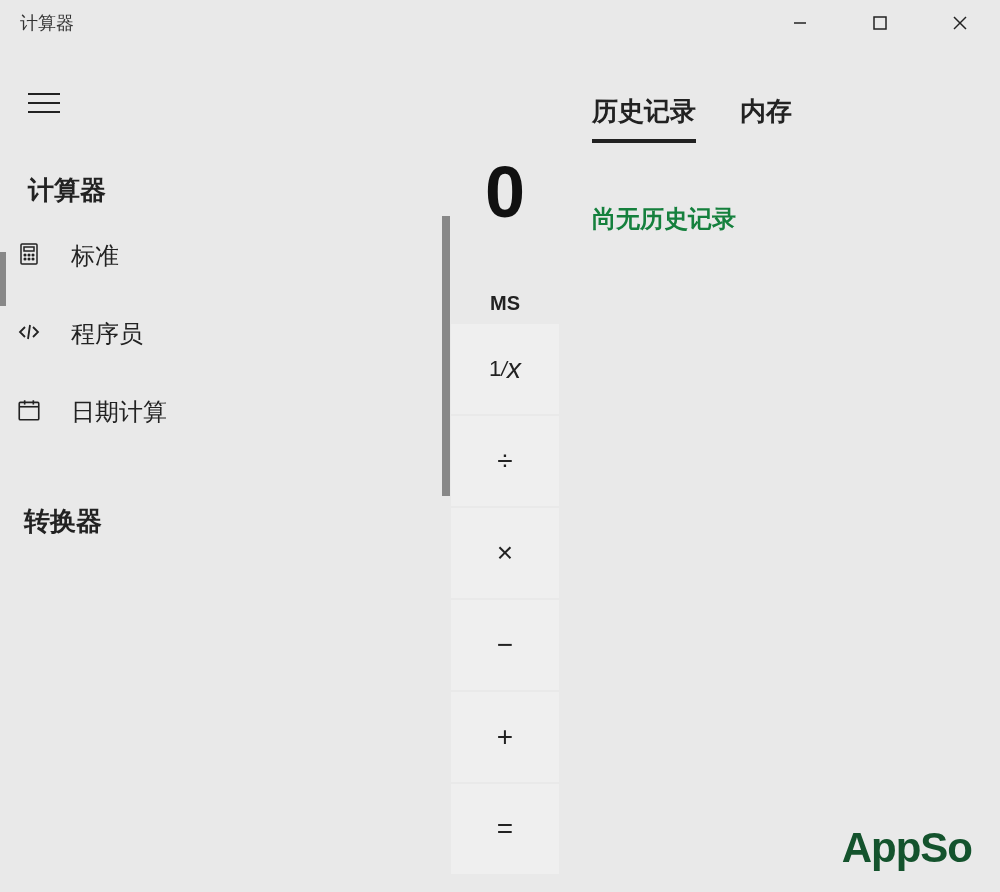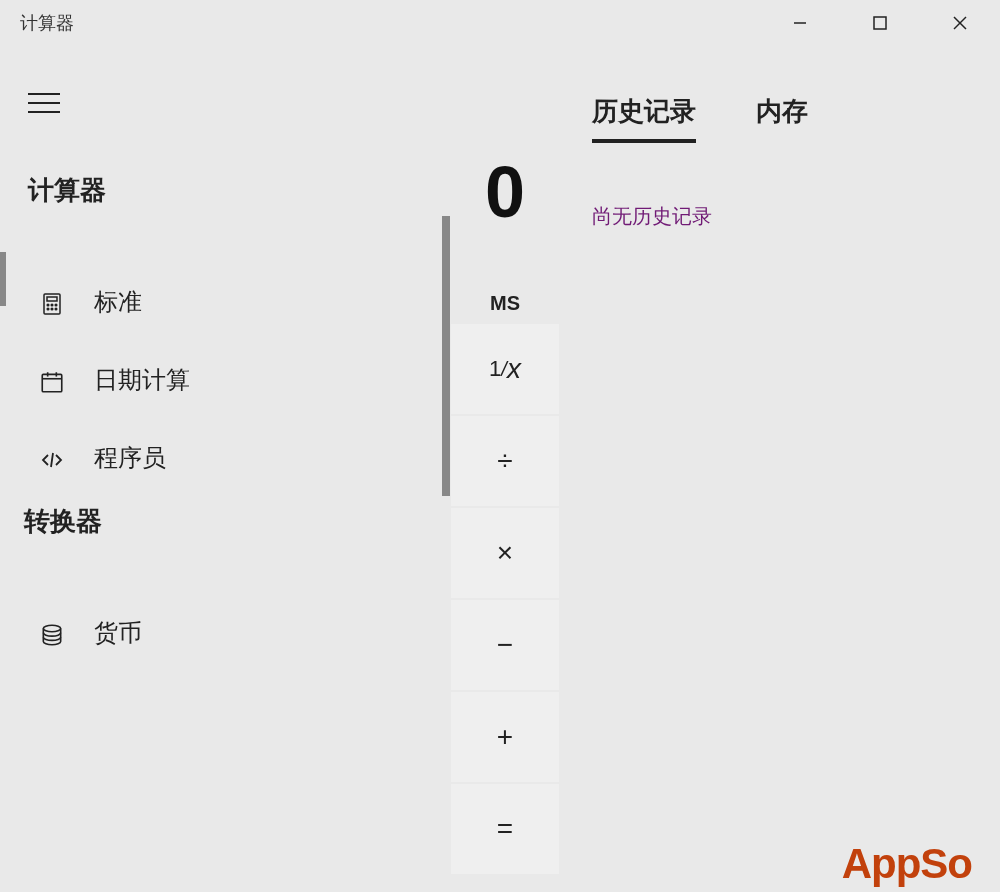--- a/index.html
+++ b/index.html
@@ -70,23 +70,23 @@
     }
     .section-header {
       font-size: 26px;
       font-weight: bold;
       color: #222;
       margin-left: 28px;
       margin-bottom: 32px;
     }
     .nav-item {
       display: flex;
-      align-items: flex-end;
+      align-items: flex-start;
       height: 78px;
-      padding-left: 38px;
+      padding-left: 15px;
       cursor: pointer;
       position: relative;
     }
     .nav-item.active::before {
       content: "";
       position: absolute;
       left: 0;
       top: 12px;
       bottom: 12px;
       width: 6px;
@@ -152,46 +152,46 @@
       font-size: 28px;
     }
     .right-panel {
       flex: 1;
       padding-top: 48px;
       padding-left: 32px;
       position: relative;
     }
     .tabs {
       display: flex;
-      gap: 60px;
+      gap: 44px;
       margin-bottom: 60px;
     }
     .tab {
       font-size: 26px;
       font-weight: bold;
       color: #222;
       padding-bottom: 10px;
       cursor: pointer;
       position: relative;
     }
     .tab.active {
       border-bottom: 4px solid #222;
     }
     .history-empty {
-      font-size: 20px;
-      font-weight: normal;
-      color: #701a75;
+      font-size: 24px;
+      font-weight: bold;
+      color: #15803d;
     }
     .watermark {
       position: absolute;
-      bottom: 4px;
+      bottom: 20px;
       right: 28px;
       font-size: 42px;
       font-weight: bold;
-      color: #c2410c;
+      color: #14532d;
       letter-spacing: -1px;
     }
     .converter-spacing {
       margin-top: 30px;
       margin-left: 24px;
     }
   </style>
 </head>
 <body>
 
@@ -236,63 +236,52 @@
           <circle cx="12" cy="13" r="0.8" fill="#222"></circle>
           <circle cx="16" cy="13" r="0.8" fill="#222"></circle>
           <circle cx="8" cy="17" r="0.8" fill="#222"></circle>
           <circle cx="12" cy="17" r="0.8" fill="#222"></circle>
           <circle cx="16" cy="17" r="0.8" fill="#222"></circle>
         </svg>
       </span>
       <span class="nav-label">标准</span>
     </div>
 
+
+    <div class="nav-item">
+      <span class="nav-icon">
+        <svg viewBox="0 0 24 24" width="26" height="24" fill="none" stroke="#222" stroke-width="1.8">
+          <polyline points="8,7 3,12 8,17"></polyline>
+          <polyline points="16,7 21,12 16,17"></polyline>
+          <line x1="13" y1="5" x2="11" y2="19"></line>
+        </svg>
+      </span>
+      <span class="nav-label">程序员</span>
+    </div>
 
     <div class="nav-item">
       <span class="nav-icon">
         <svg viewBox="0 0 24 24" width="26" height="26" fill="none" stroke="#222" stroke-width="1.5">
           <rect x="3" y="5" width="18" height="16" rx="1"></rect>
           <line x1="3" y1="9" x2="21" y2="9"></line>
           <line x1="8" y1="3" x2="8" y2="7"></line>
           <line x1="16" y1="3" x2="16" y2="7"></line>
           <line x1="8" y1="13" x2="8" y2="13" stroke-width="2"></line>
           <line x1="12" y1="13" x2="12" y2="13" stroke-width="2"></line>
           <line x1="16" y1="13" x2="16" y2="13" stroke-width="2"></line>
           <line x1="8" y1="17" x2="8" y2="17" stroke-width="2"></line>
           <line x1="12" y1="17" x2="12" y2="17" stroke-width="2"></line>
           <line x1="16" y1="17" x2="16" y2="17" stroke-width="2"></line>
         </svg>
       </span>
       <span class="nav-label">日期计算</span>
     </div>
 
-    <div class="nav-item">
-      <span class="nav-icon">
-        <svg viewBox="0 0 24 24" width="26" height="24" fill="none" stroke="#222" stroke-width="1.8">
-          <polyline points="8,7 3,12 8,17"></polyline>
-          <polyline points="16,7 21,12 16,17"></polyline>
-          <line x1="13" y1="5" x2="11" y2="19"></line>
-        </svg>
-      </span>
-      <span class="nav-label">程序员</span>
-    </div>
-
     <div class="section-header converter-spacing">转换器</div>
 
-    <div class="nav-item">
-      <span class="nav-icon">
-        <svg viewBox="0 0 24 24" width="26" height="26" fill="none" stroke="#222" stroke-width="1.5">
-          <ellipse cx="12" cy="6" rx="8" ry="3"></ellipse>
-          <path d="M4 6v4c0 1.7 3.6 3 8 3s8-1.3 8-3V6"></path>
-          <path d="M4 10v4c0 1.7 3.6 3 8 3s8-1.3 8-3v-4"></path>
-          <path d="M4 14v4c0 1.7 3.6 3 8 3s8-1.3 8-3v-4"></path>
-        </svg>
-      </span>
-      <span class="nav-label">货币</span>
-    </div>
 
 
 
     <div class="nav-item">
       
       
     </div>
 
     <div class="sidebar-scrollbar"></div>
   </div>

